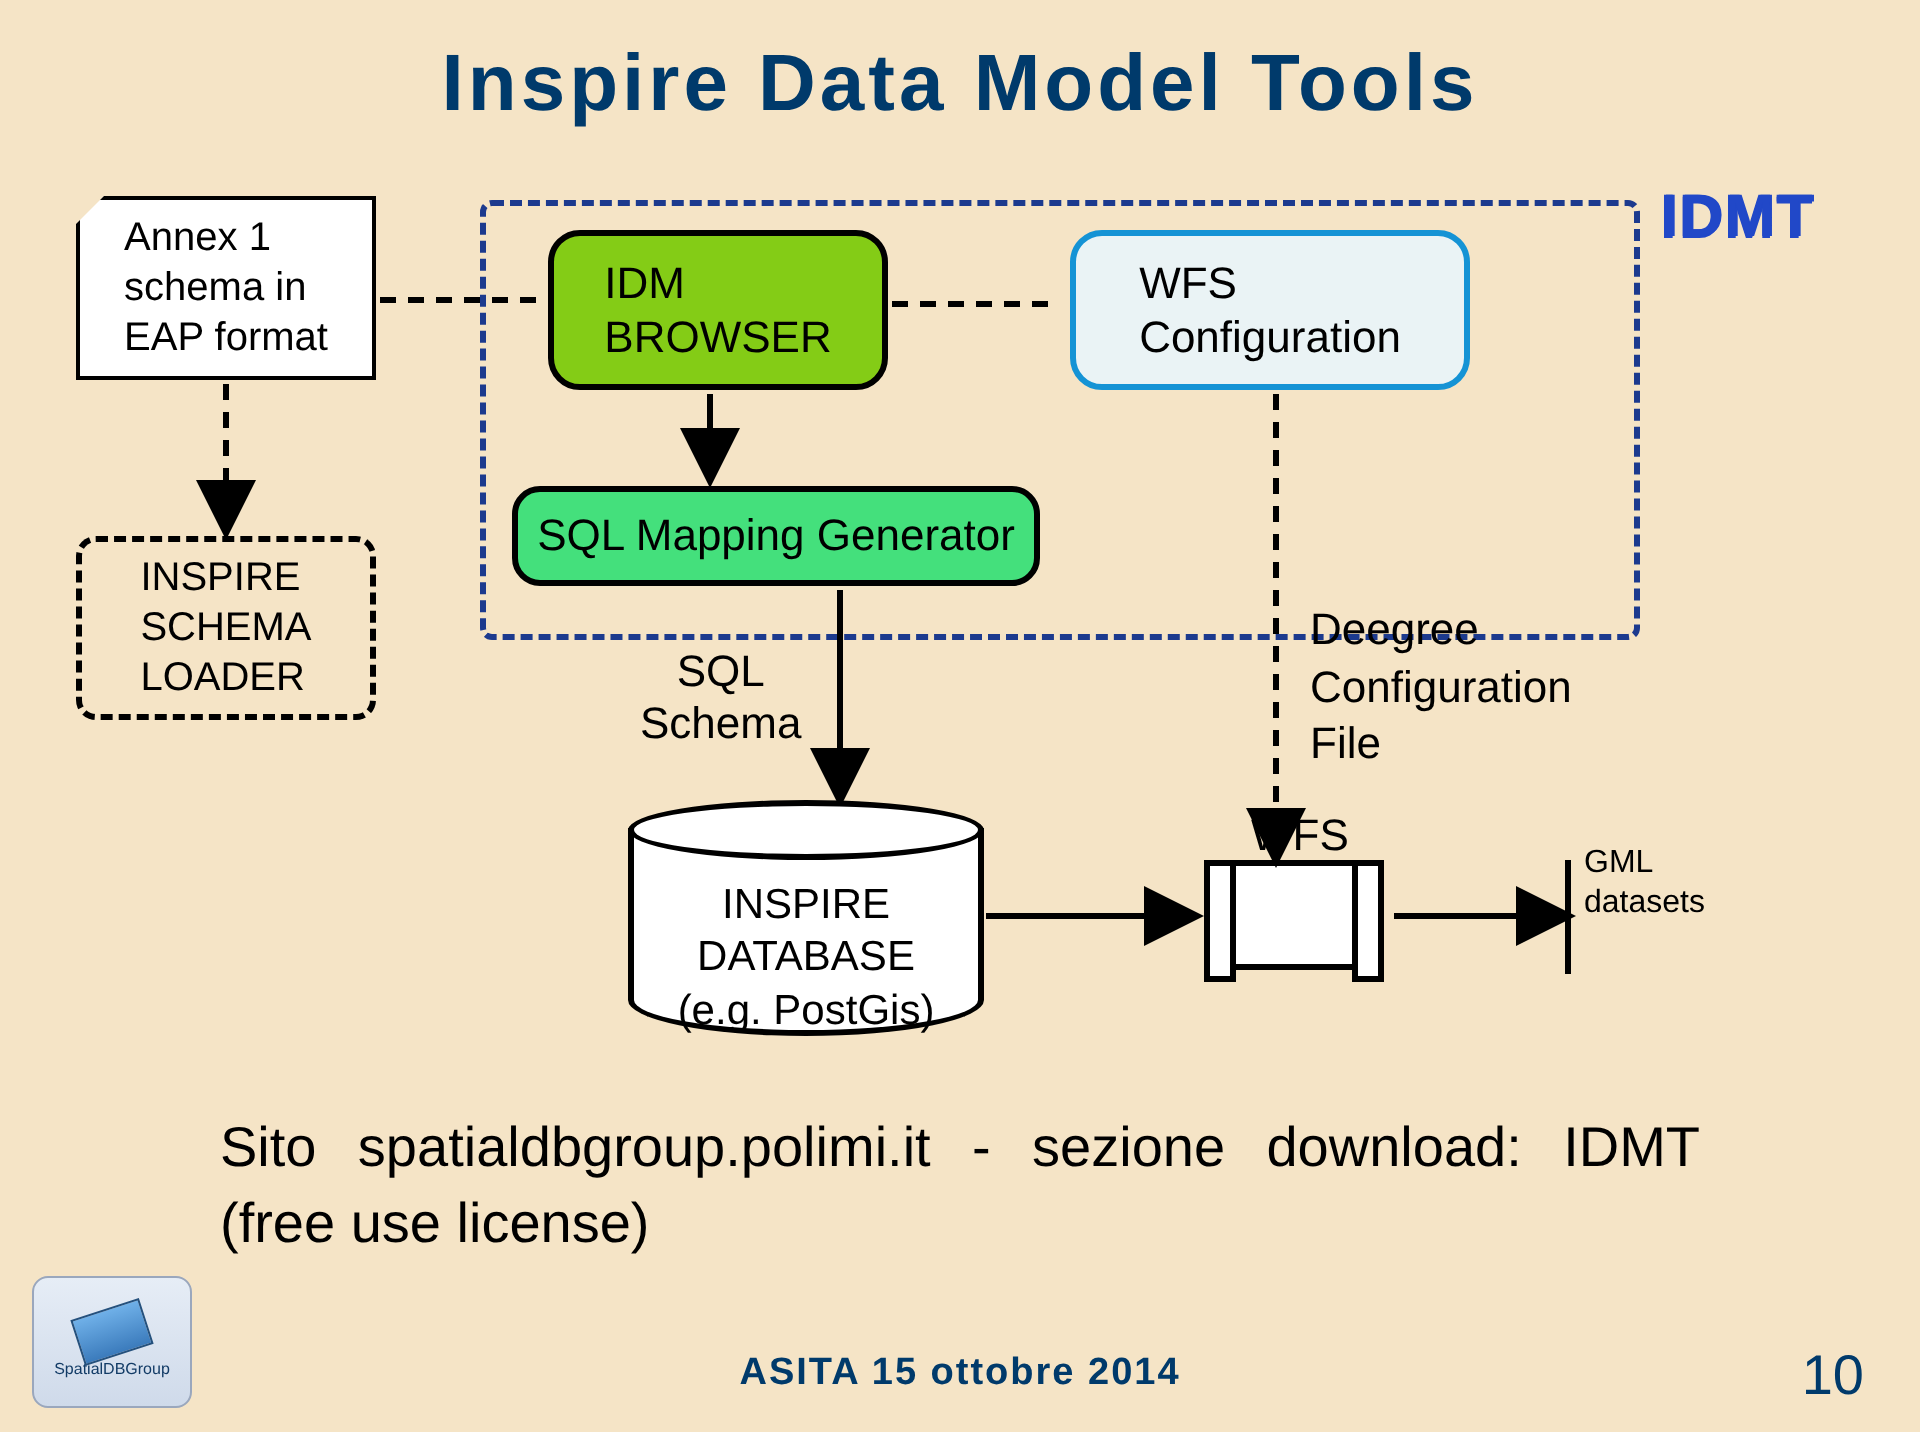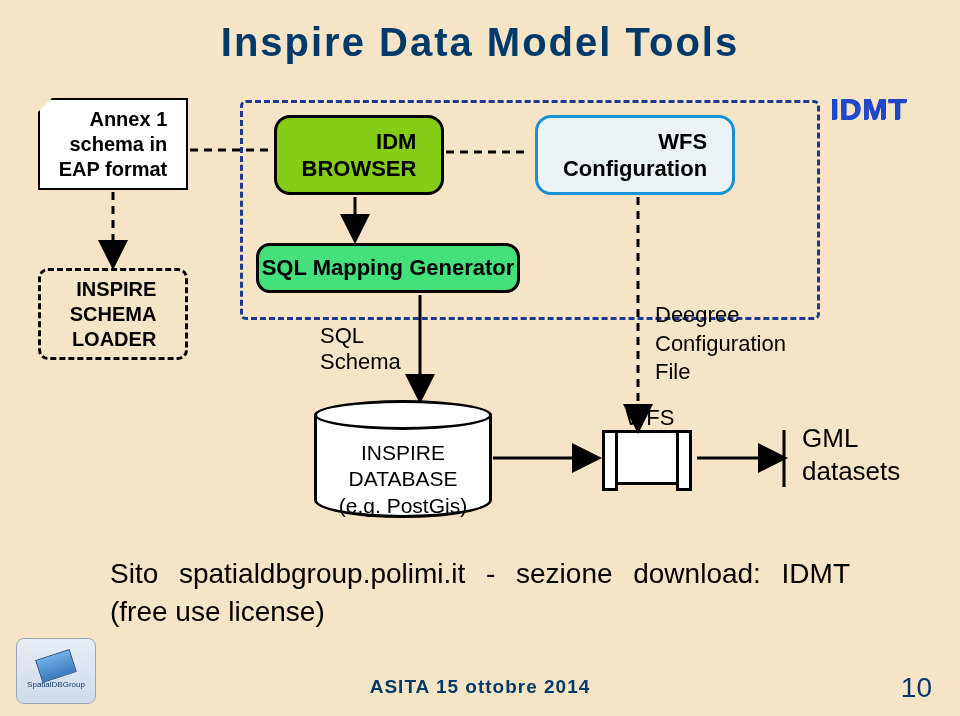--- a/index.html
+++ b/index.html
@@ -20,26 +20,25 @@
     text-align: center;
     font-size: 40px;
     font-weight: bold;
     letter-spacing: 2px;
     color: #003a6b;
   }
 
   
   .box {
     position: absolute;
-    text-align: right;
+    text-align: left;
     display: flex;
     align-items: center;
     justify-content: center;
     line-height: 1.25;
-    font-weight: bold;
   }
 
   
   .annex {
     left: 38px; top: 98px;
     width: 150px; height: 92px;
     background: #fff;
     border: 2px solid #000;
     font-size: 20px;
     clip-path: polygon(14px 0, 100% 0, 100% 100%, 0 100%, 0 14px);
@@ -95,21 +94,21 @@
     border-radius: 10px;
     font-size: 20px;
     background: transparent;
   }
 
   .sql-schema {
     position: absolute;
     left: 320px; top: 323px;
     font-size: 22px;
     line-height: 1.2;
-    text-align: left;
+    text-align: center;
   }
 
   .deegree-label {
     position: absolute;
     left: 655px; top: 301px;
     font-size: 22px;
     line-height: 1.3;
     text-align: left;
   }
 
@@ -170,23 +169,22 @@
   .wfs-box .lbl {
     position: absolute;
     width: 70px; top: -28px; left: 0;
     text-align: center;
     font-size: 22px;
   }
 
   .gml-label {
     position: absolute;
     left: 792px; top: 422px;
-    font-size: 26px;
+    font-size: 16px;
     line-height: 1.25;
-    margin-left: 10px;
   }
 
   .caption {
     position: absolute;
     left: 110px; top: 555px;
     width: 740px;
     font-size: 28px;
     line-height: 1.35;
     text-align: justify;
   }

